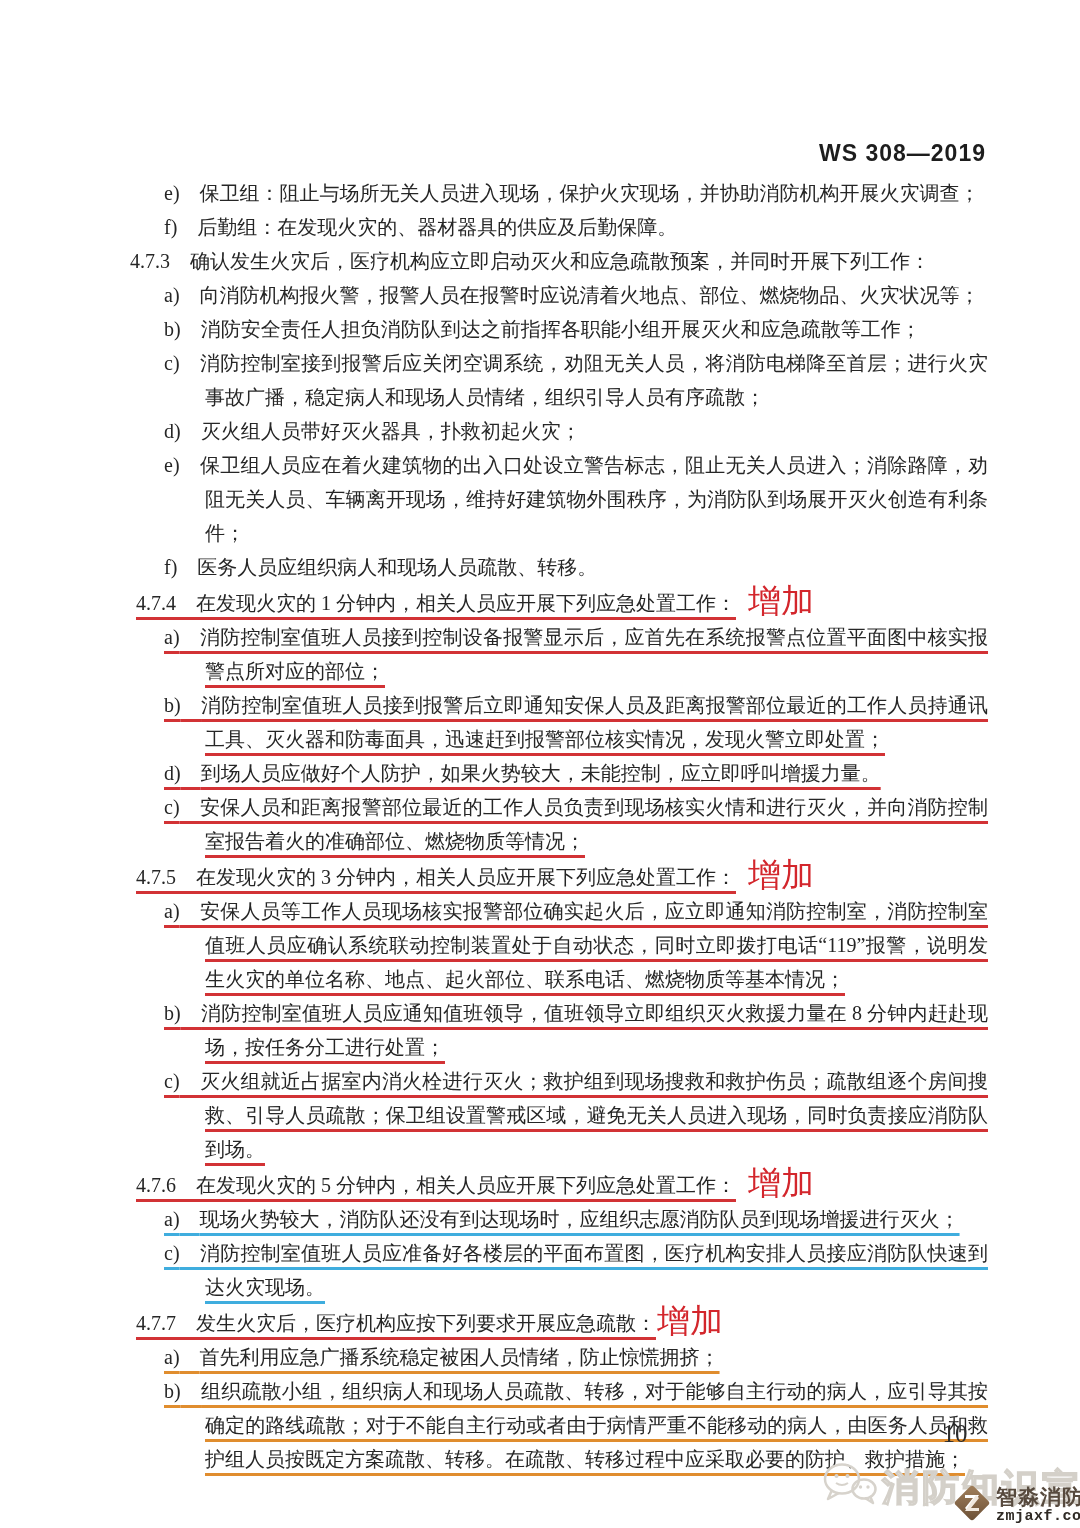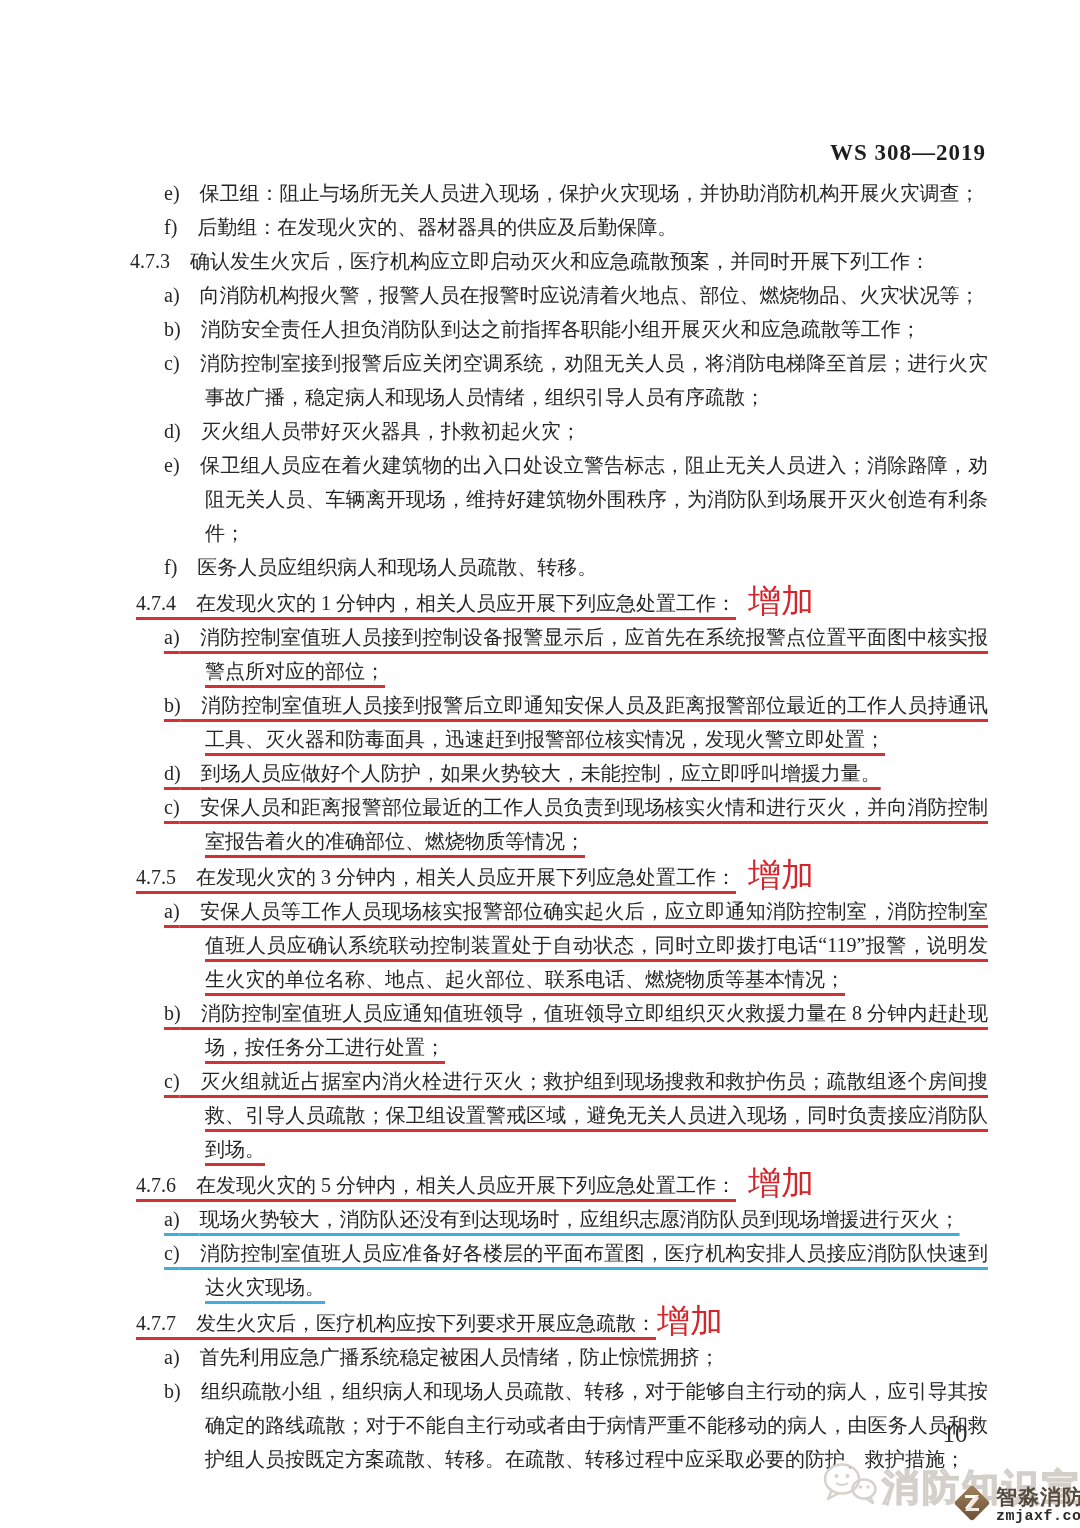--- a/index.html
+++ b/index.html
@@ -4,39 +4,39 @@
 <style>
   html,body{margin:0;padding:0;}
   body{
     width:1080px;height:1528px;position:relative;overflow:hidden;
     background:#ffffff;color:#262626;
     font-family:"Liberation Serif","DejaVu Serif",serif;
   }
   .page{position:absolute;inset:0;}
   .header-code{
     position:absolute;top:140px;right:94px;
-    font-family:Liberation Serif, serif;
+    font-family:Liberation Sans, sans-serif;
     font-size:23px;font-weight:600;letter-spacing:1px;color:#1d1d1d;margin-left:8px;
   }
   .doc{position:absolute;top:176px;left:130px;width:858px;}
   .doc p{margin:0;font-size:20px;line-height:34px;text-align:justify;}
   .item{padding-left:75px;text-indent:-41px;}
   .section{padding-left:0;text-indent:0;}
   .gap{letter-spacing:0;}
   
   .u-red{
     text-decoration:underline;text-decoration-color:#d23235;
     text-decoration-thickness:3px;text-underline-offset:7px;
   }
   .u-blue{
     text-decoration:underline;text-decoration-color:#3fadde;
     text-decoration-thickness:3px;text-underline-offset:7px;
   }
   .u-orange{
-    text-decoration-color:#e08d2e;
+    text-decoration:underline;text-decoration-color:#e08d2e;
     text-decoration-thickness:3px;text-underline-offset:7px;
   }
   .hl.u-red{text-decoration-thickness:2.5px;margin-left:6px;}
   .add-note{
     color:#d3262c;font-size:33px;line-height:34px;margin-left:12px;
     vertical-align:-2px;white-space:nowrap;
   }
   .add-note.tight{margin-left:1px;}
   .page-num{
     position:absolute;top:1420px;left:928px;width:54px;text-align:center;

